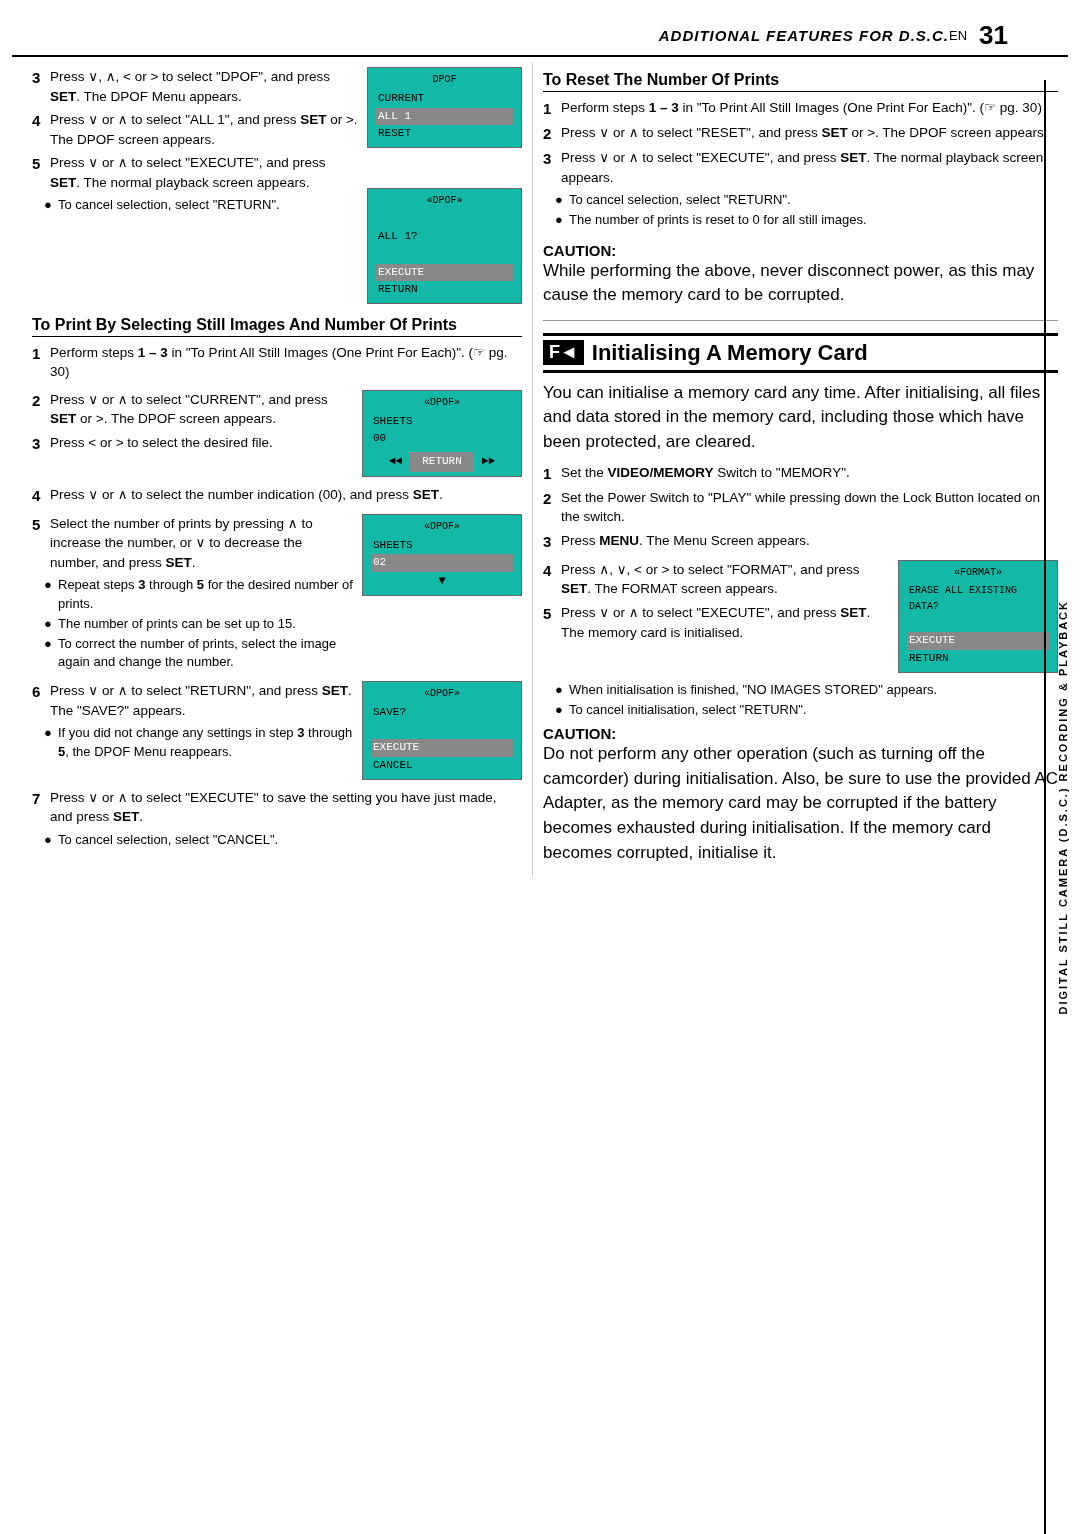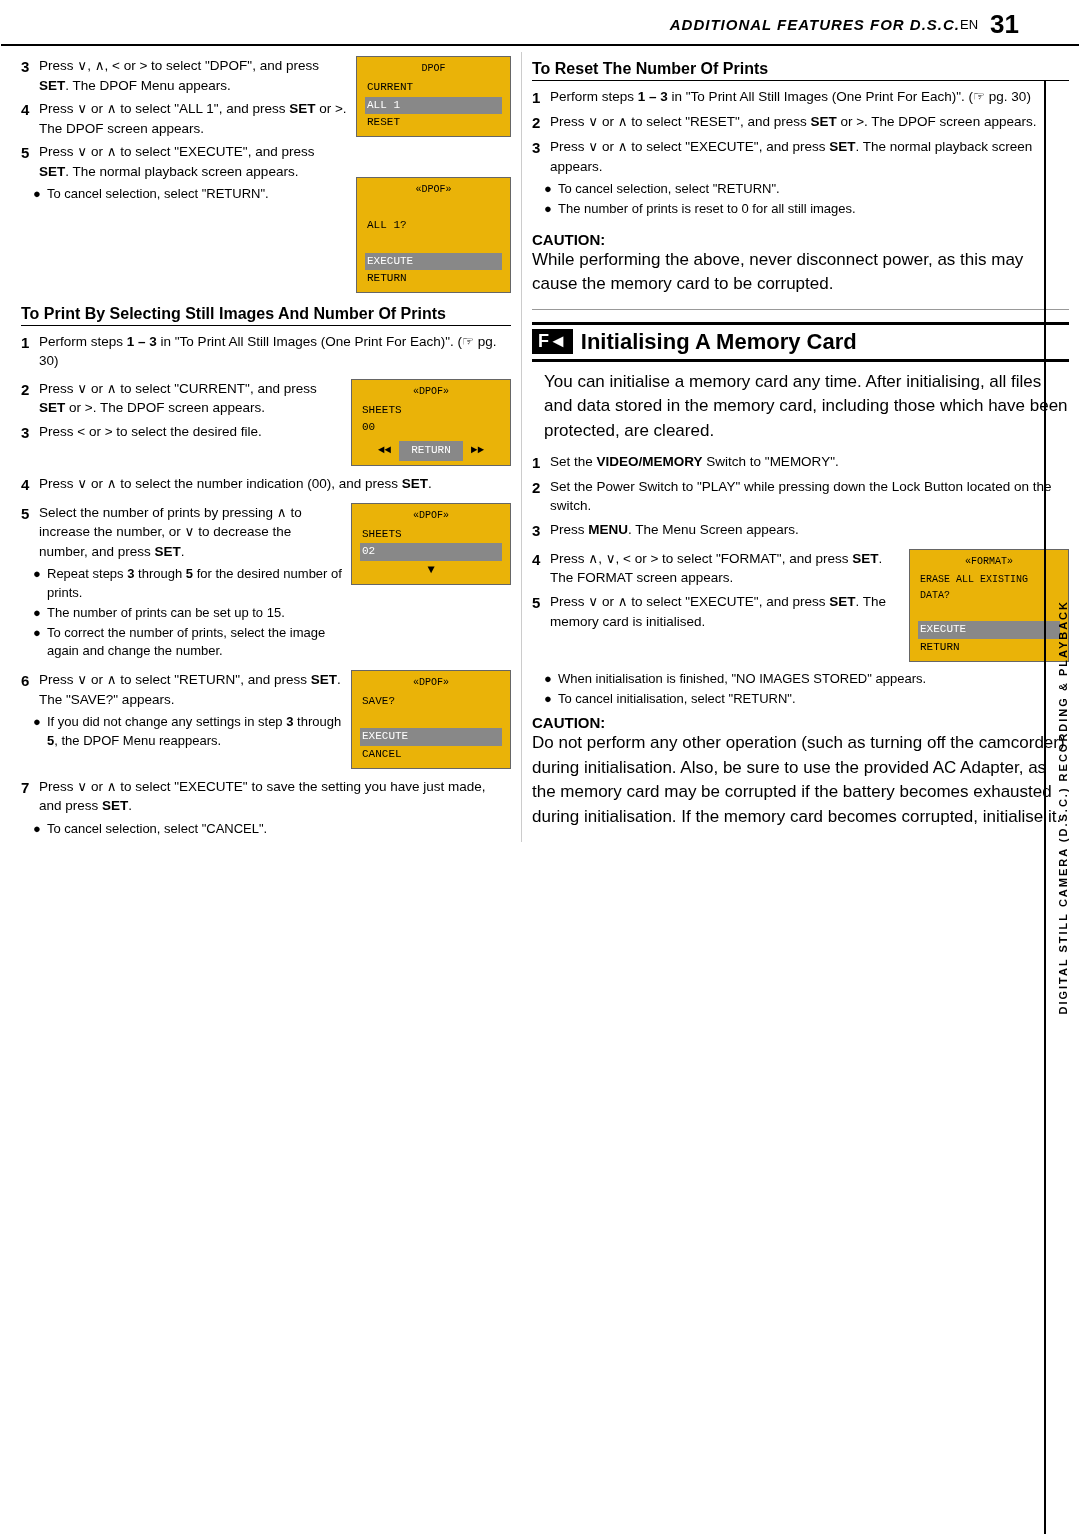--- a/index.html
+++ b/index.html
@@ -8,21 +8,21 @@
       min-height: 1534px;
       background: #fff;
       font-family: Arial, Helvetica, sans-serif;
       font-size: 14px;
       color: #000;
       position: relative;
     }
     .page-container {
       width: 1080px;
       min-height: 1534px;
-      padding: 1px;
+      padding: 12px;
       position: relative;
     }
     
     .header {
       display: flex;
       justify-content: flex-end;
       align-items: center;
       padding: 8px 60px 4px 30px;
       border-bottom: 2px solid #000;
       margin-bottom: 6px;
@@ -139,21 +139,21 @@
       margin: 2px 0 2px 12px;
       font-size: 13px;
       line-height: 1.4;
     }
     .bullet-dot {
       min-width: 10px;
     }
     
     .screen-box {
       border: 1px solid #666;
-      background: #eab308;
+      background: #14b8a6;
       font-family: 'Courier New', monospace;
       font-size: 11px;
       padding: 4px 8px;
       margin: 4px 0 4px 0;
       min-width: 120px;
       max-width: 160px;
       line-height: 1.6;
     }
     .screen-box .screen-title {
       font-size: 10px;
@@ -410,21 +410,21 @@
         <div class="caution-text">While performing the above, never disconnect power, as this may cause the memory card to be corrupted.</div>
       </div>
 
       <hr class="section-sep">
 
       <div class="section-title-large">
         <span class="f-badge">F◄</span>
         <span>Initialising A Memory Card</span>
       </div>
 
-      <div class="caution-text" style="margin-bottom:8px;margin-left:12px;">You can initialise a memory card any time. After initialising, all files and data stored in the memory card, including those which have been protected, are cleared.</div>
+      <div class="caution-text" style="margin-bottom:8px;">You can initialise a memory card any time. After initialising, all files and data stored in the memory card, including those which have been protected, are cleared.</div>
 
       <div class="step">
         <span class="step-num">1</span>
         <span class="step-text">Set the <b>VIDEO/MEMORY</b> Switch to "MEMORY".</span>
       </div>
 
       <div class="step">
         <span class="step-num">2</span>
         <span class="step-text">Set the Power Switch to "PLAY" while pressing down the Lock Button located on the switch.</span>
       </div>

